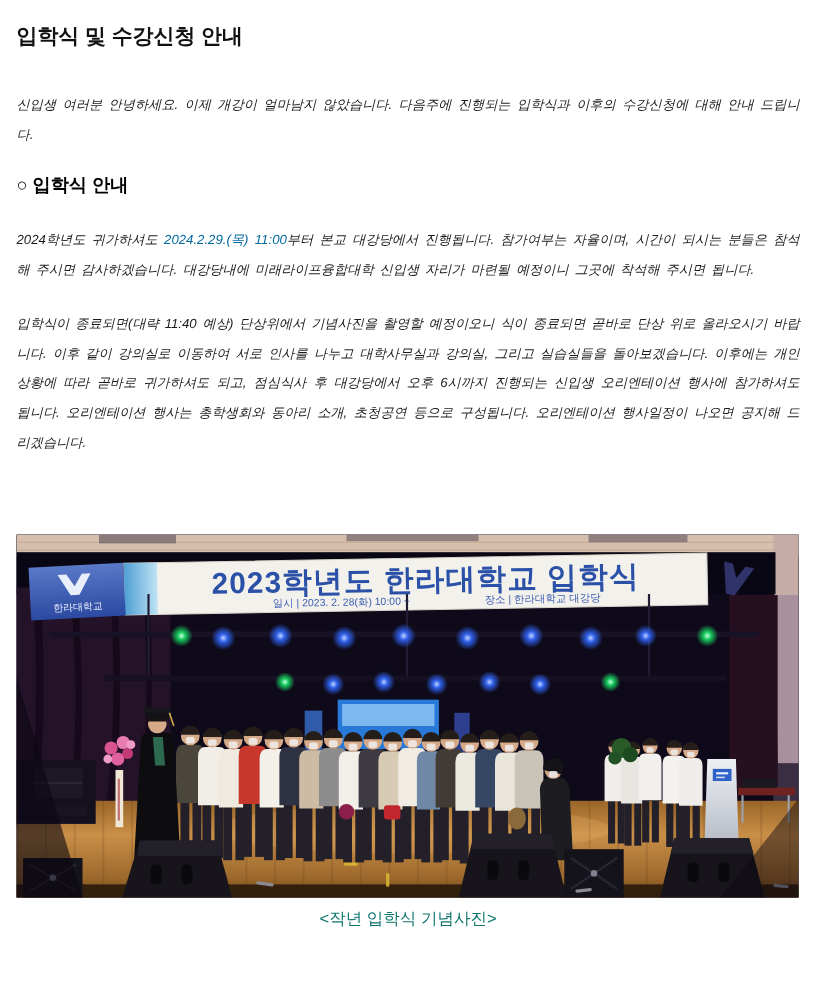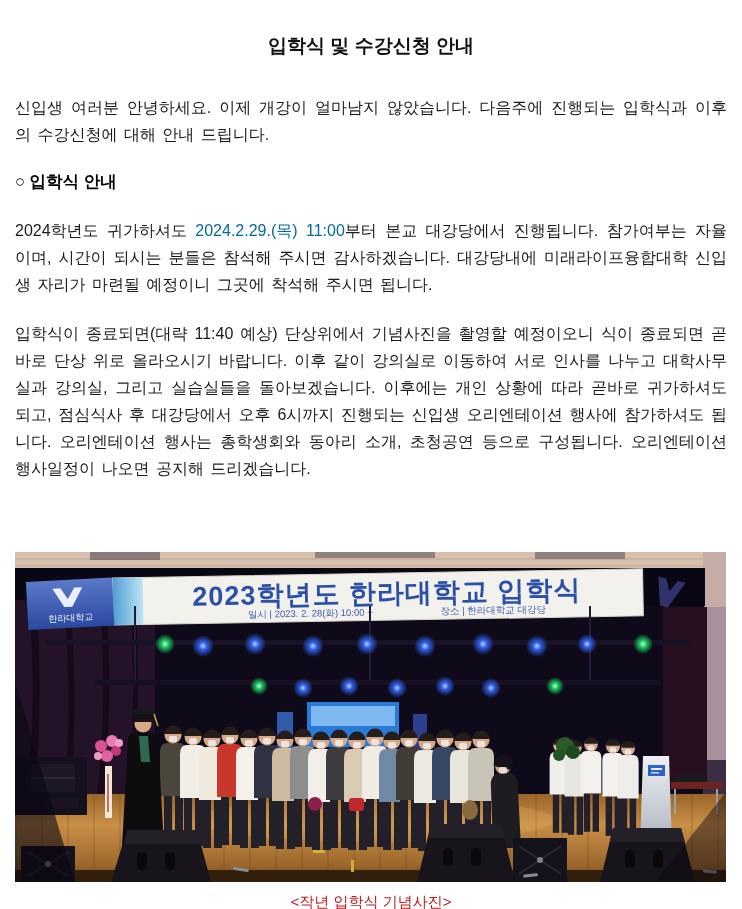--- a/index.html
+++ b/index.html
@@ -7,41 +7,41 @@
     position:relative;
     width:742px;height:909px;
     box-sizing:border-box;
     padding:20px 15px 0 15px;
     background:#ffffff;
     font-family:"Liberation Sans","DejaVu Sans",sans-serif;
     color:#1a1a1a;
     overflow:hidden;
   }
   h1.doc-title{
-    font-size:19px;font-weight:bold;text-align:center;
-    margin:12px 0 35px 0;line-height:27px;color:#111;
+    font-size:19px;font-weight:bold;text-align:left;
+    margin:0 0 35px 0;line-height:27px;color:#111;
   }
   p.body-para{
-    font-size:16px;line-height:27px;margin:0;
-    text-align:justify;word-spacing:2px;color:#1b1b1b;
+    font-size:12px;line-height:27px;margin:0;
+    text-align:justify;word-spacing:2px;color:#1b1b1b;font-style:italic;
   }
   #intro-para{margin-bottom:20px;}
   h2.section-heading{
     font-size:16.5px;font-weight:bold;margin:0 0 22px 0;line-height:27px;color:#000000;
   }
   #ceremony-info{margin-bottom:22px;}
   #ceremony-detail{margin-bottom:70px;}
   .date-highlight{color:#0369a1;}
   figure.photo{
     margin:0;width:711px;height:330px;line-height:0;
     background:#0e0a1a;
   }
   figure.photo svg{display:block;}
   p.caption{
-    font-size:15px;text-align:center;margin:9px 0 0 0;line-height:22px;color:#b91c1c;
+    font-size:15px;text-align:center;margin:9px 0 0 0;line-height:22px;color:#0f766e;
   }
   .banner-title-text{font-weight:bold;letter-spacing:1px;}
 </style>
 </head>
 <body>
 
 <div class="page">
 
   <h1 class="doc-title">입학식 및 수강신청 안내</h1>
 

